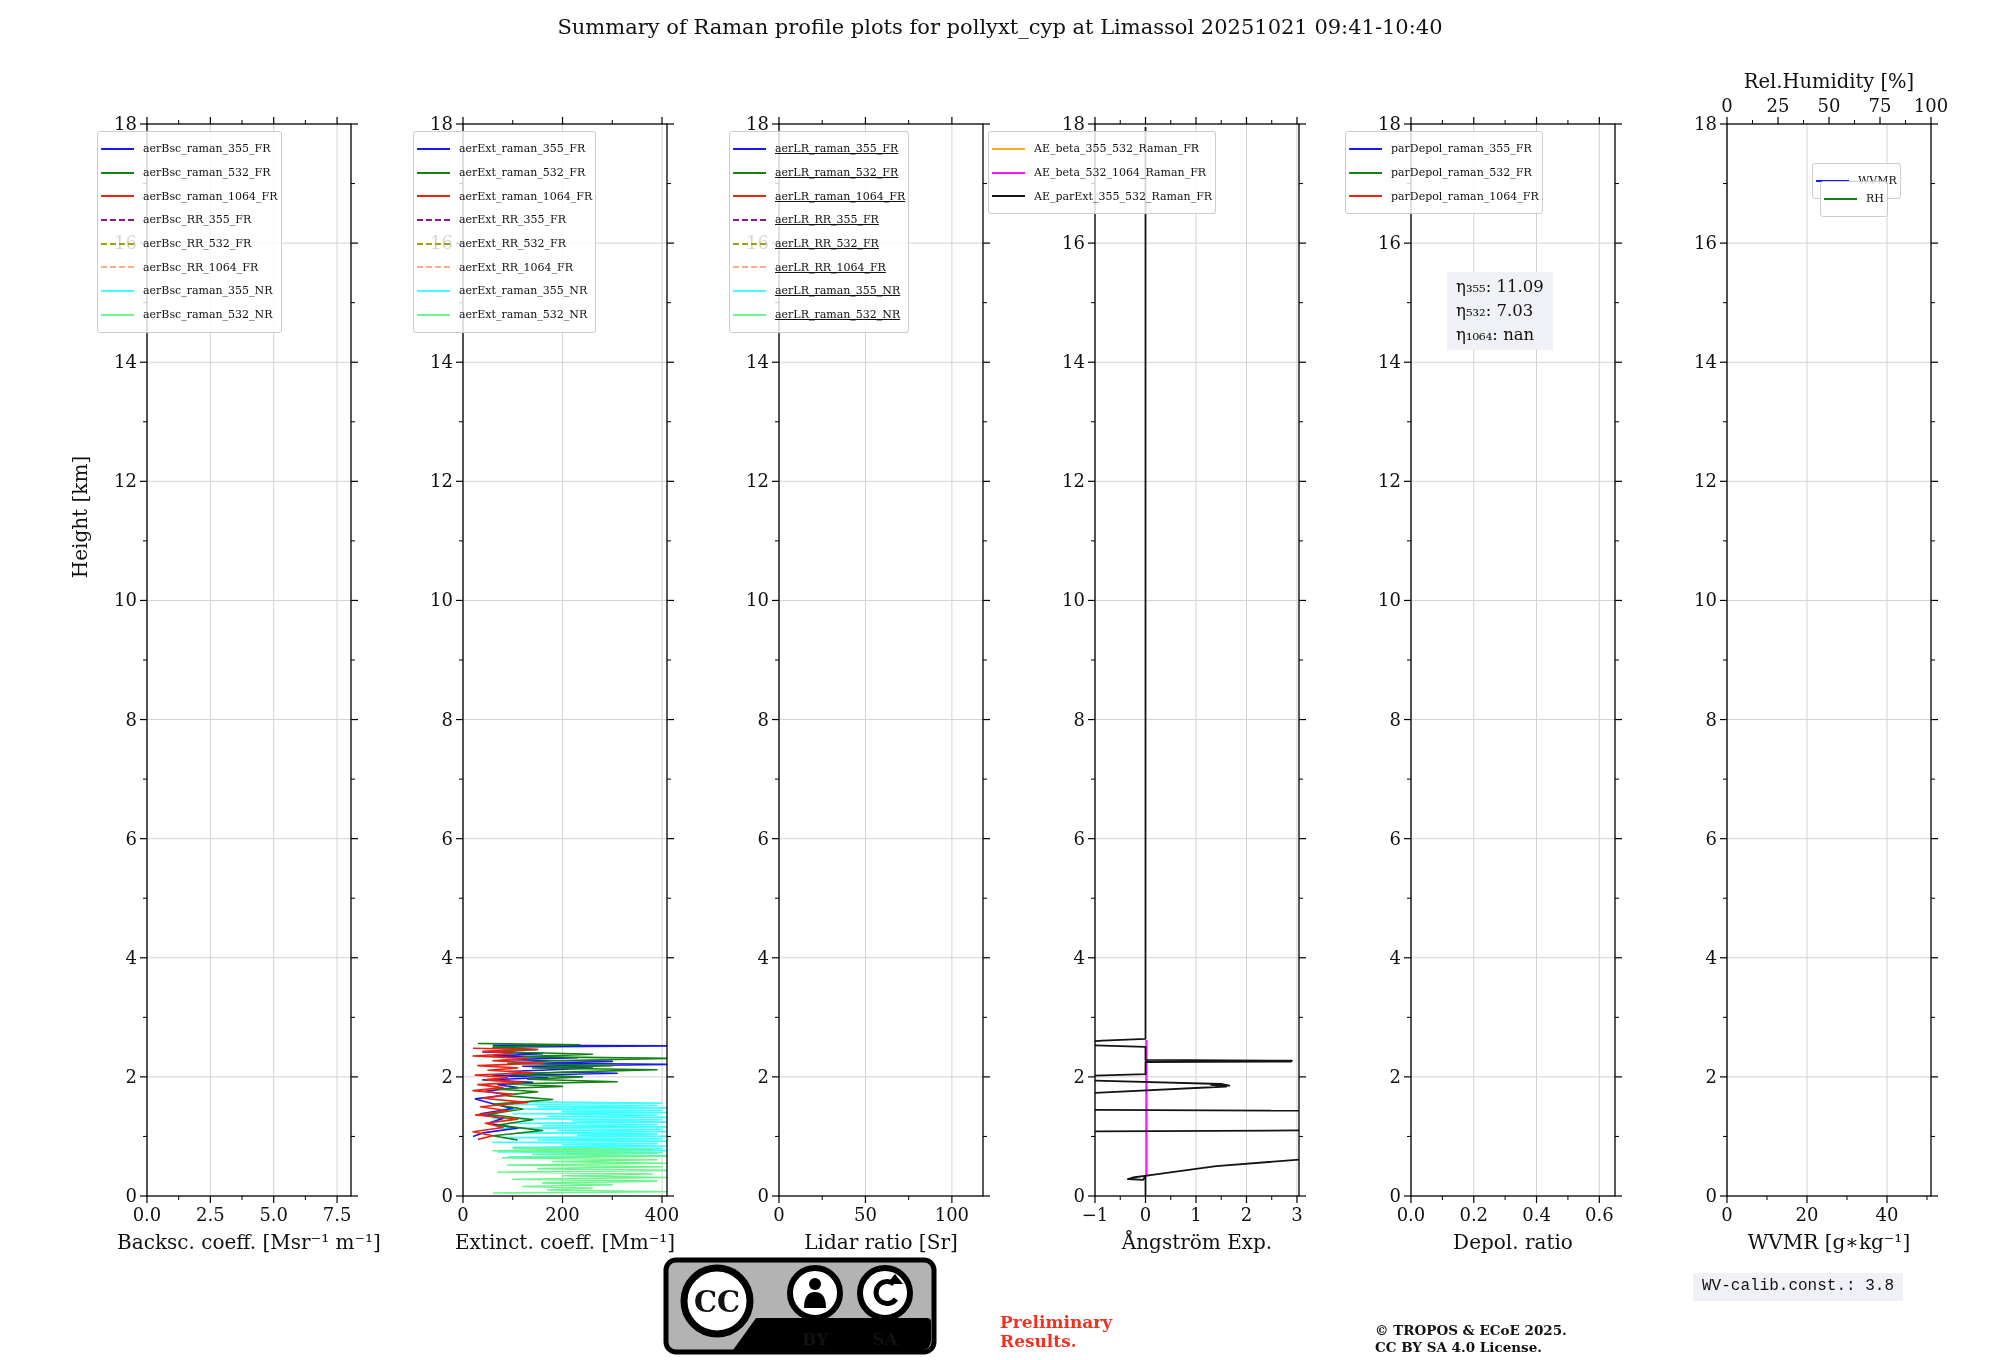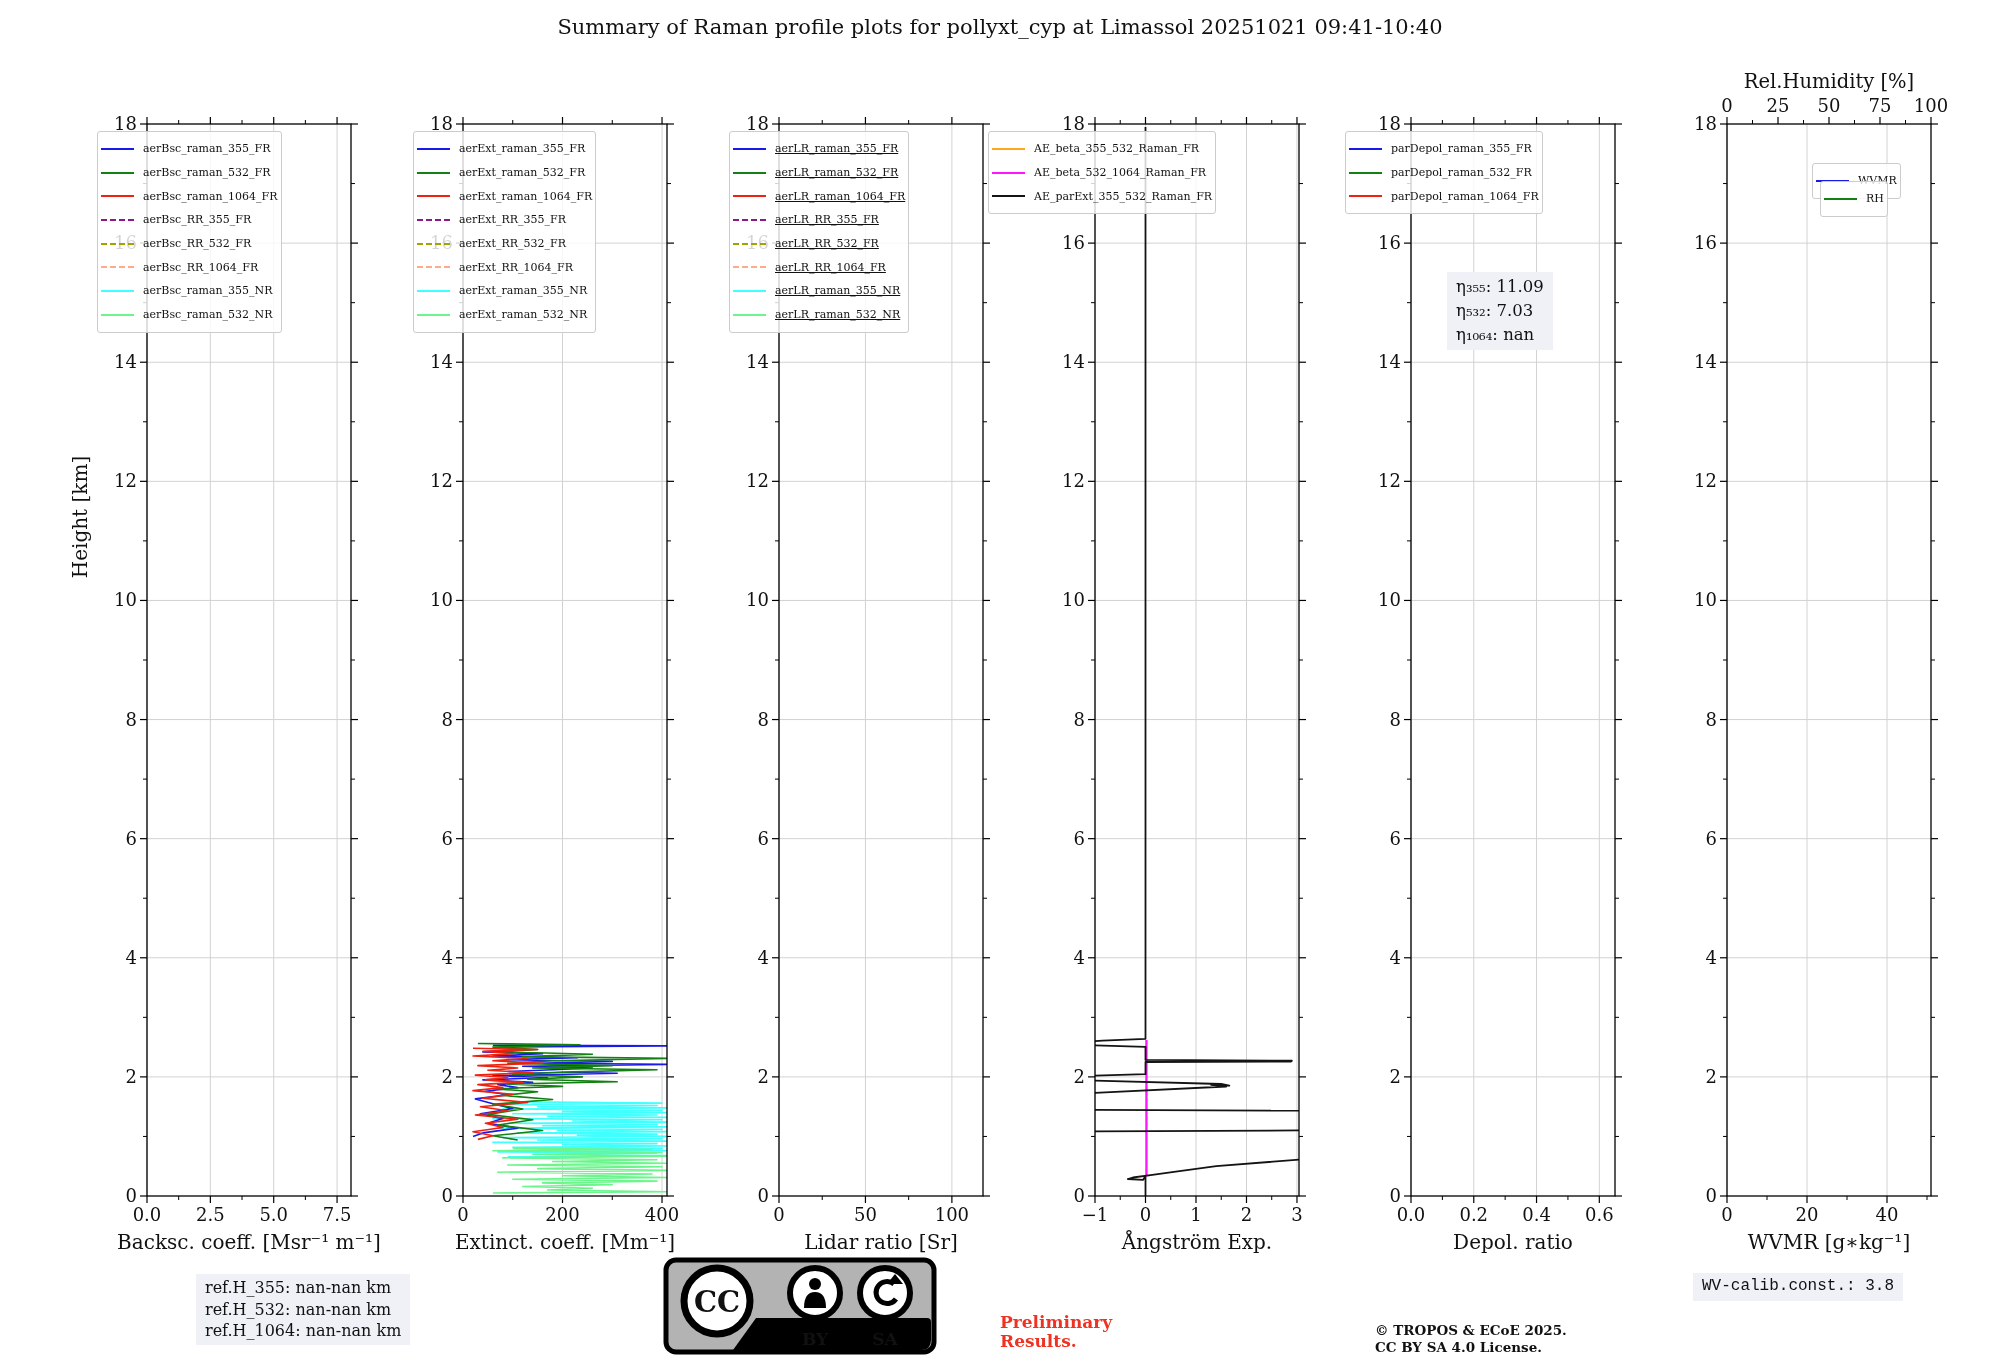--- a/index.html
+++ b/index.html
@@ -696,25 +696,20 @@
           <span>WVMR</span>
         </div>
       </div>
       <div class="legend" style="left: 1820px; top: 181px;">
         <div class="lrow">
           <span class="lswatch" style="border-top: 2.5px solid rgb(18, 128, 18);"></span>
           <span>RH</span>
         </div>
       </div>
     </div>
-  <div class="note" id="ref-box" style="left:196px;top:1274px;">
-      <div>ref.H_355: nan-nan km</div>
-      <div>ref.H_532: nan-nan km</div>
-      <div>ref.H_1064: nan-nan km</div>
-    </div>
   <svg id="cc-badge" width="274" height="98" style="position:absolute;left:663px;top:1257px;">
       <rect x="3" y="3" width="268" height="92" rx="10" fill="#b3b3b3" stroke="#000" stroke-width="5"></rect>
       <path d="M70,93 L93,61 H264 Q268,61 268,65 V83 Q268,93 258,93 Z" fill="#000"></path>
       <circle cx="54" cy="44" r="33" fill="#fff" stroke="#000" stroke-width="7"></circle>
       <text x="54" y="55" text-anchor="middle" font-size="29" font-weight="bold" font-family="DejaVu Sans, sans-serif">CC</text>
       <circle cx="152" cy="36" r="25" fill="#fff" stroke="#000" stroke-width="6"></circle>
       <circle cx="152" cy="27" r="6" fill="#000"></circle>
       <path d="M141,51 Q141,35 152,35 Q163,35 163,51 Z" fill="#000"></path>
       <circle cx="222" cy="36" r="25" fill="#fff" stroke="#000" stroke-width="6"></circle>
       <path d="M231,27 A11,11 0 1 0 233,42" fill="none" stroke="#000" stroke-width="5"></path>

